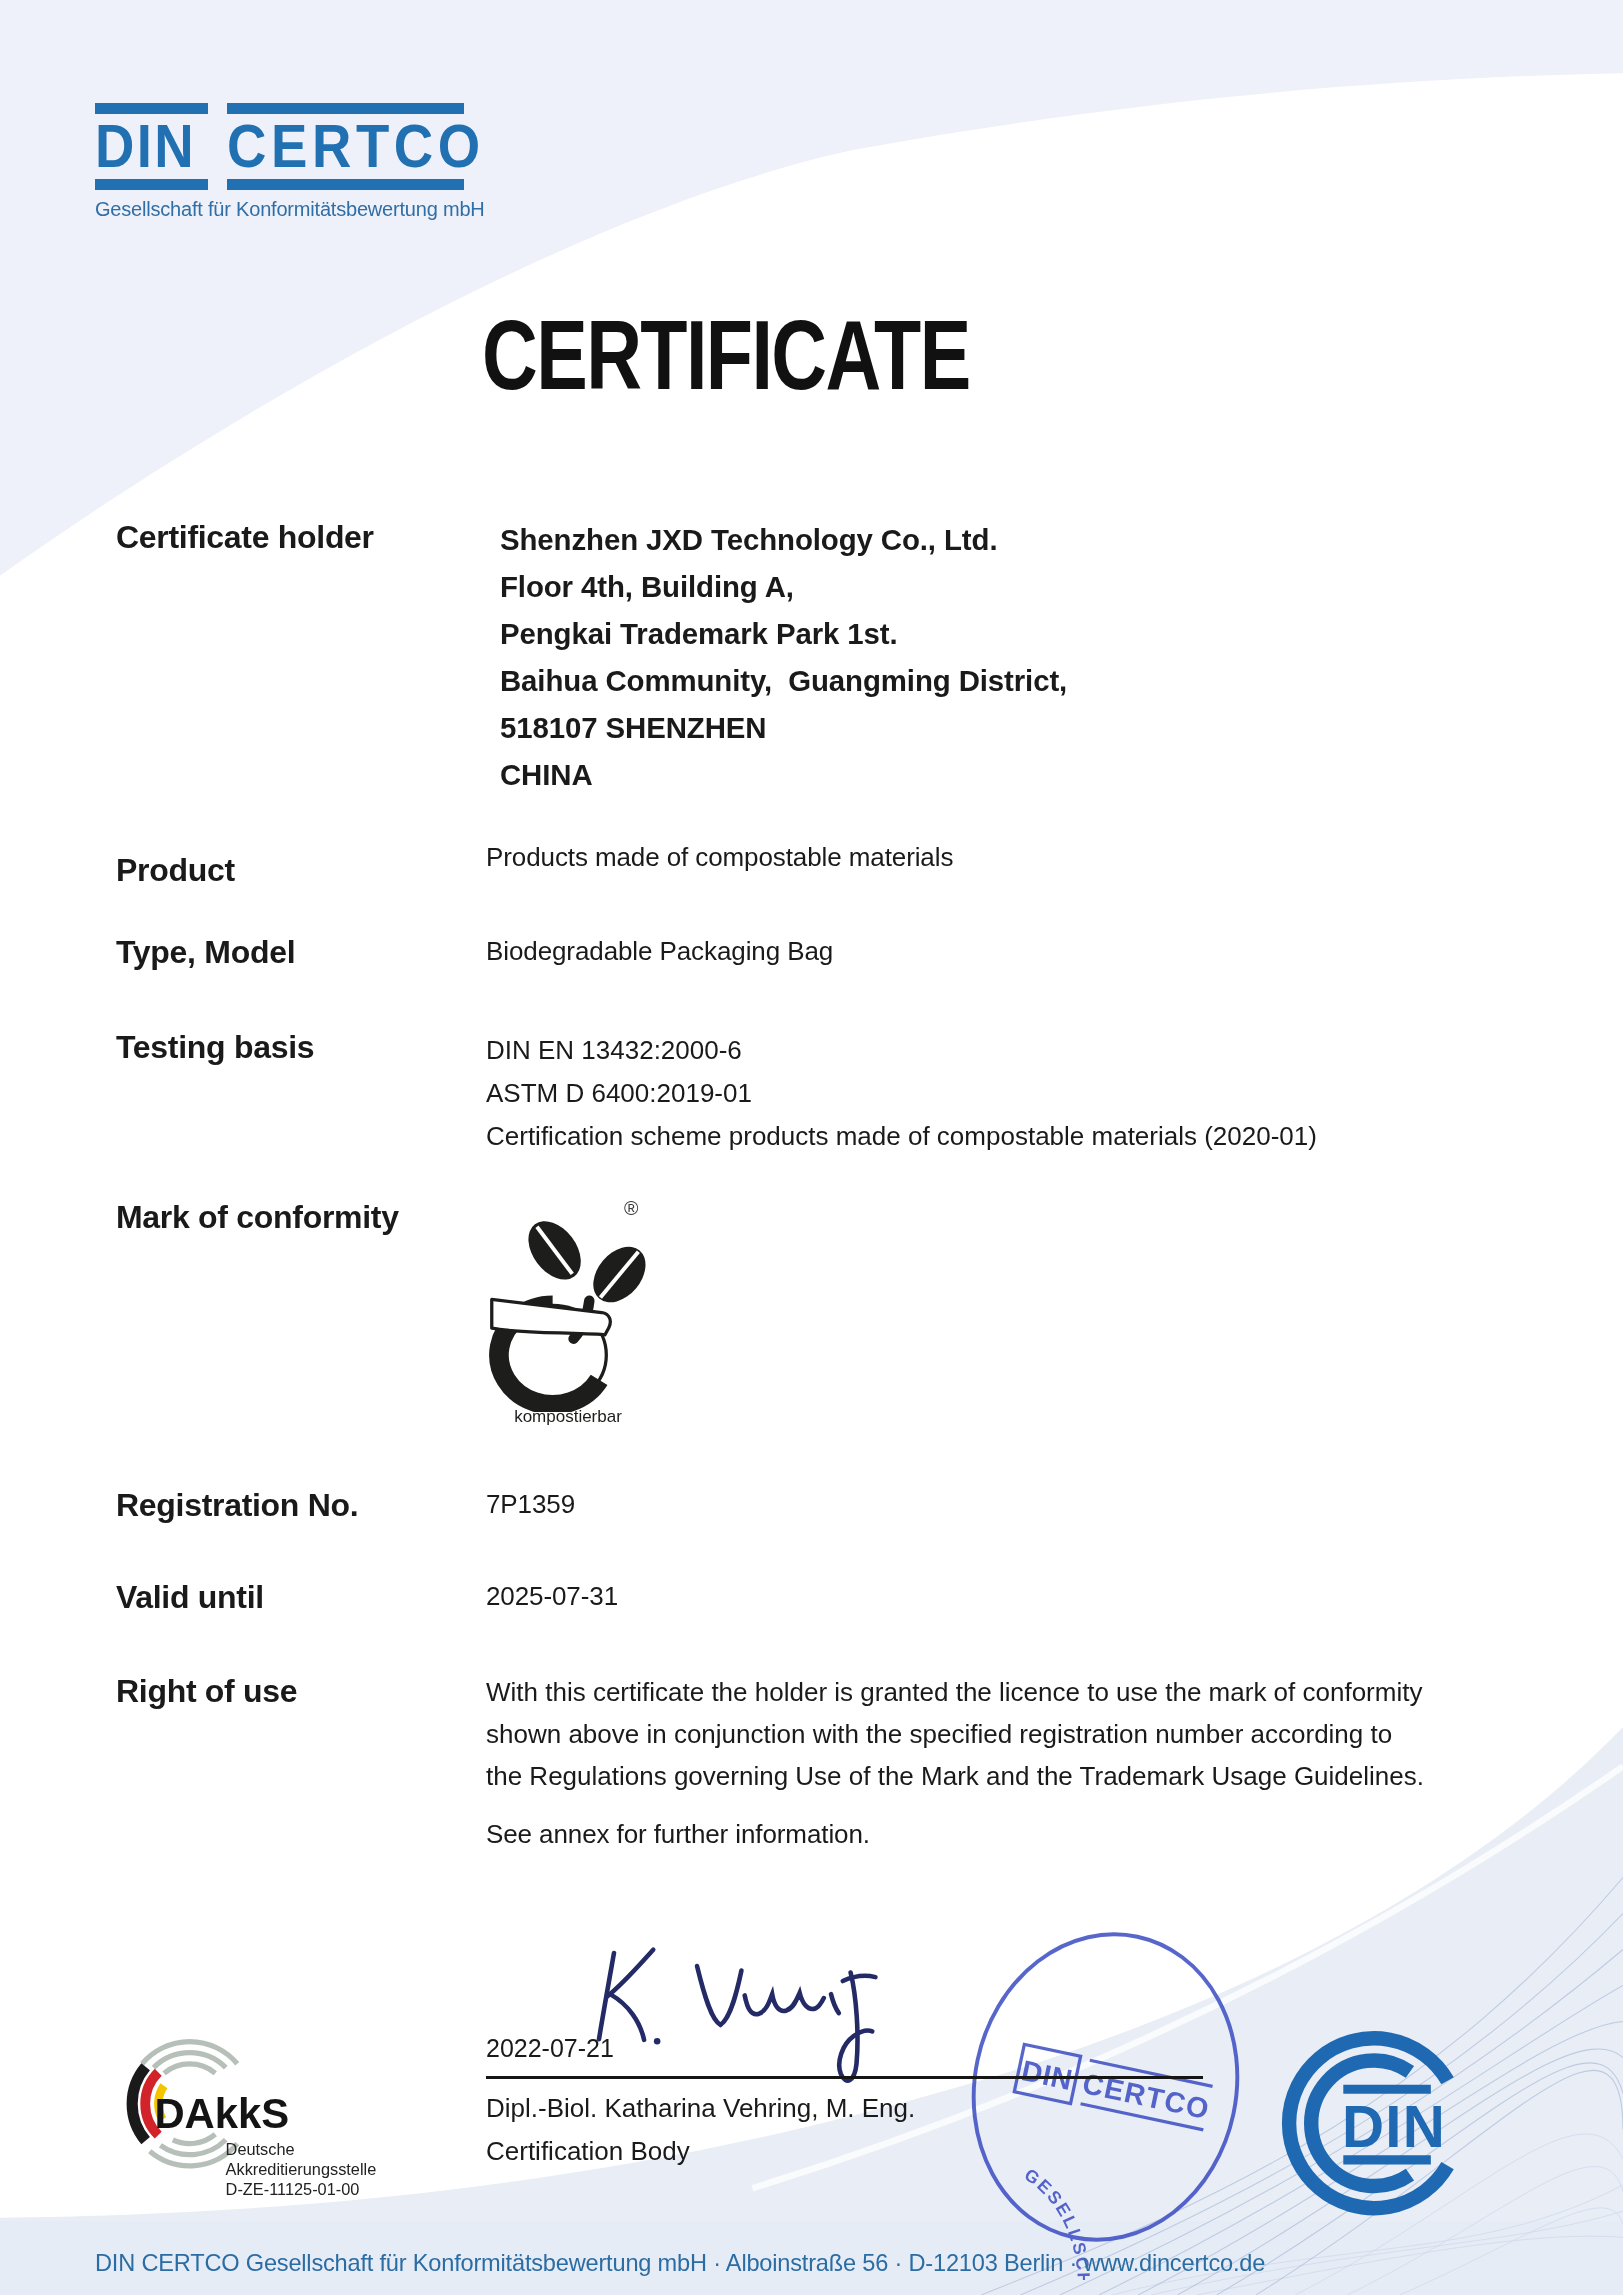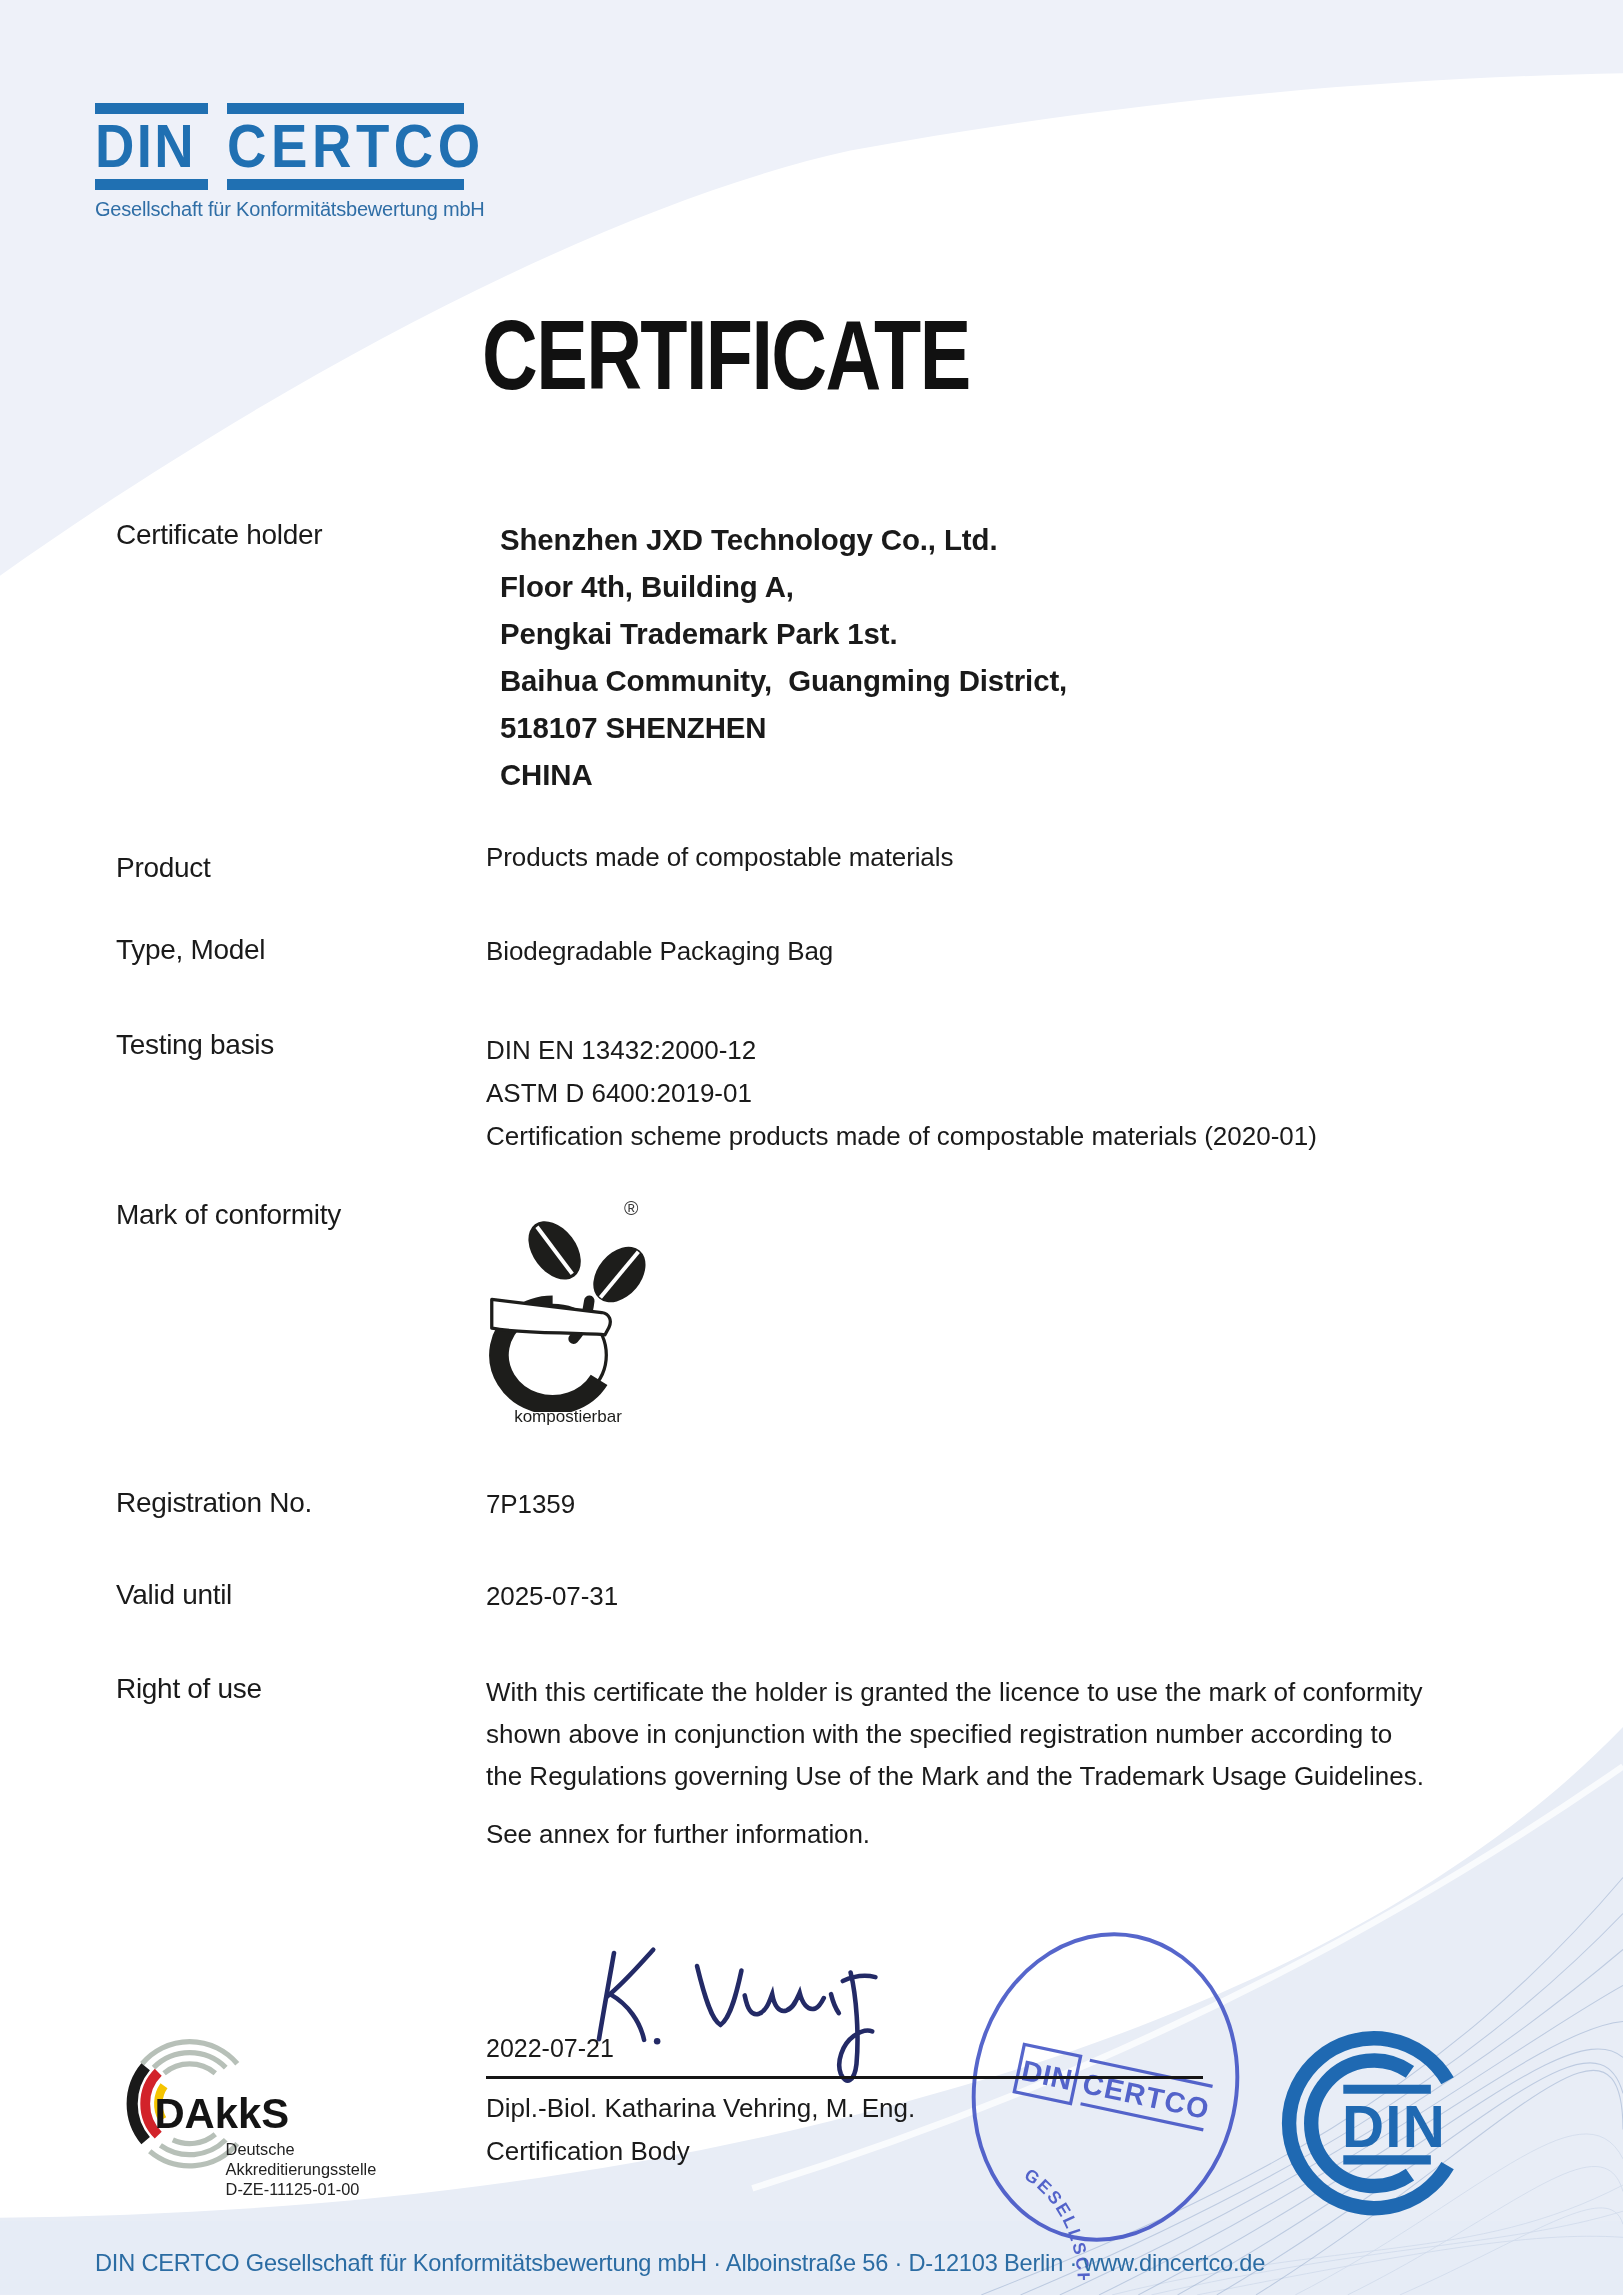--- a/index.html
+++ b/index.html
@@ -32,21 +32,21 @@
   .cert-title{
     position:absolute;left:482px;top:298px;
     font-size:99px;font-weight:700;letter-spacing:-2px;
     transform:scaleX(0.78);transform-origin:left top;
     color:#111;white-space:nowrap;
   }
 
   
   .field-label{
     position:absolute;left:116px;
-    font-size:28px;font-weight:400;letter-spacing:-0.3px;white-space:nowrap;
+    font-size:32px;font-weight:700;letter-spacing:-0.3px;white-space:nowrap;
   }
   .field-value{
     position:absolute;left:486px;
     font-size:26px;letter-spacing:-0.1px;white-space:pre;
   }
   .holder-lines div{
     font-size:29.4px;font-weight:700;line-height:47px;letter-spacing:-0.1px;white-space:pre;
   }
   .basis-lines div{font-size:26px;line-height:43px;white-space:pre;}
   .rou-lines div{font-size:26px;line-height:42px;white-space:pre;}
@@ -127,21 +127,21 @@
     </div>
 
     <div class="field-label" style="top:840px;margin-top:12px;">Product</div>
     <div class="field-value" style="top:842px;">Products made of compostable materials</div>
 
     <div class="field-label" style="top:934px;">Type, Model</div>
     <div class="field-value" style="top:936px;">Biodegradable Packaging Bag</div>
 
     <div class="field-label" style="top:1029px;">Testing basis</div>
     <div class="abs basis-lines" style="left:486px;top:1029px;">
-      <div>DIN EN 13432:2000-12</div>
+      <div>DIN EN 13432:2000-6</div>
       <div>ASTM D 6400:2019-01</div>
       <div>Certification scheme products made of compostable materials (2020-01)</div>
     </div>
 
     <div class="field-label" style="top:1199px;">Mark of conformity</div>
 
     <svg class="abs" style="left:474px;top:1196px;" width="190" height="216" viewBox="0 0 290 330" xmlns="http://www.w3.org/2000/svg">
       <g fill="#1d1d1b">
         <ellipse cx="123" cy="83" rx="33" ry="50" transform="rotate(-37 123 83)"></ellipse>
         <ellipse cx="222" cy="120" rx="33" ry="48" transform="rotate(40 222 120)"></ellipse>

